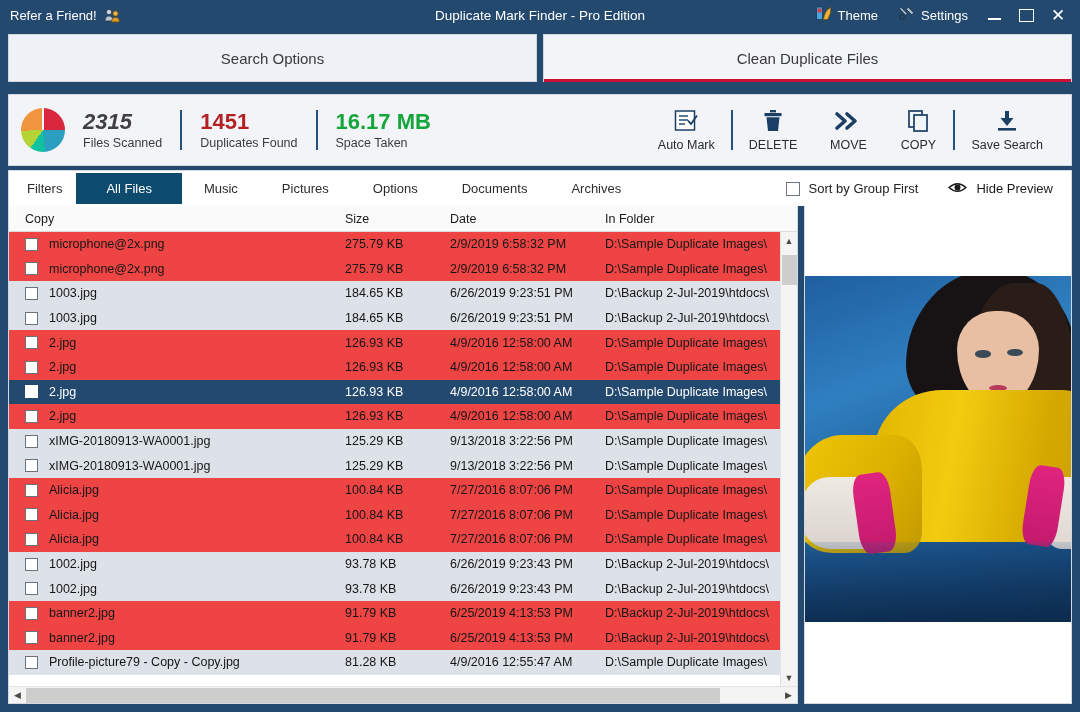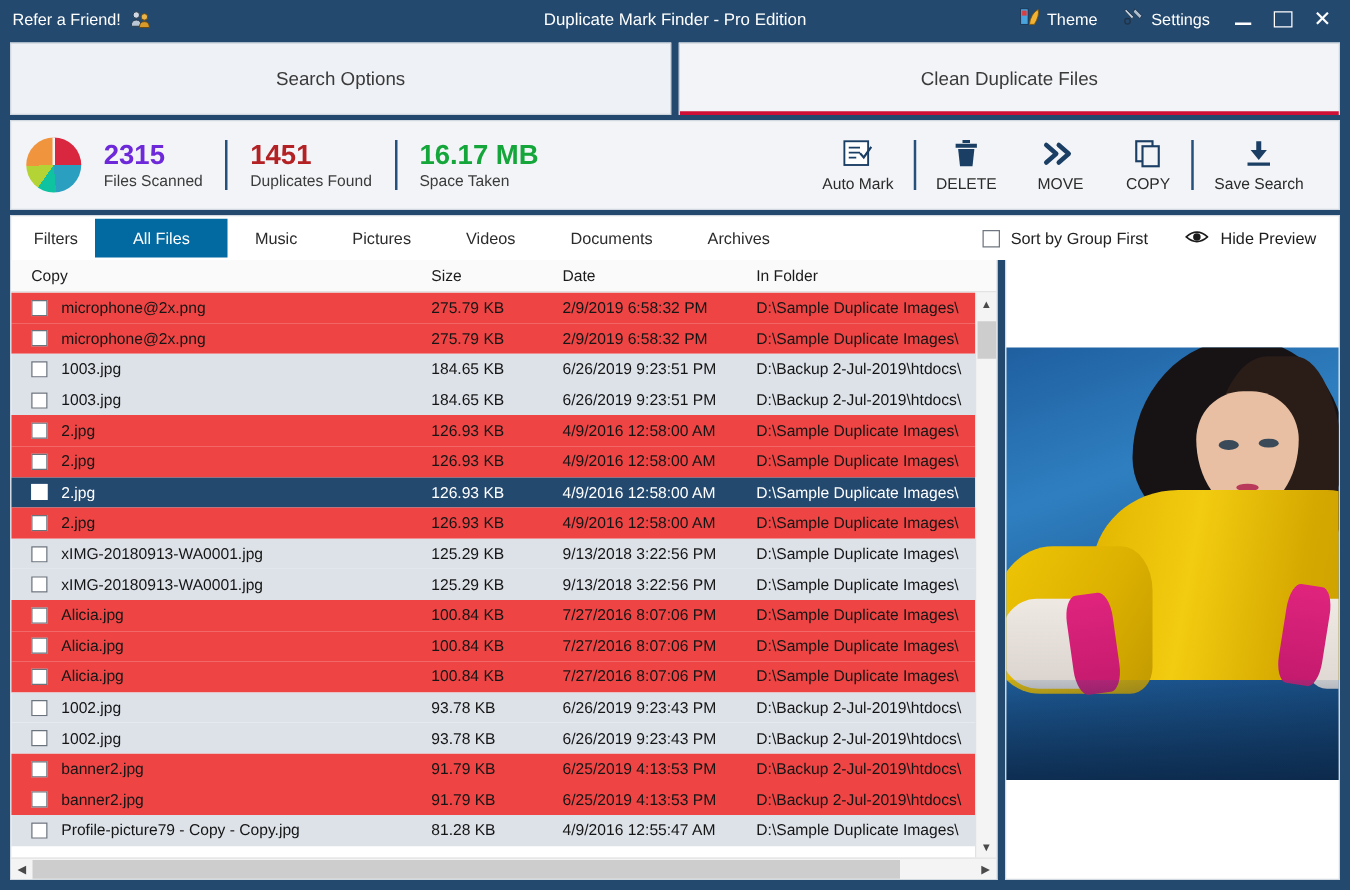--- a/index.html
+++ b/index.html
@@ -54,21 +54,21 @@
   .maintabs{
     flex:0 0 60px; display:flex; gap:6px; padding:4px 8px 0 8px;
     background:#24496f;
   }
   .mtab{
     flex:1 1 0; background:#eef1f5;
     display:flex; align-items:center; justify-content:center;
     font-size:15px; color:#3a3a3a;
     border:1px solid #cfd6de;
     position:relative;
-    height:58px;
+    height:48px;
   }
   .mtab.active{ background:#f2f4f7; }
   .mtab.active::after{
     content:""; position:absolute; left:0; right:0; bottom:-1px; height:3px;
     background:#cf1036;
   }
 
   
   .statsbar{
     flex:0 0 72px; margin:4px 8px 0 8px; background:#f2f4f7;
@@ -84,21 +84,21 @@
             #b4d334 215deg 268deg,
             #f0953d 268deg 360deg);
   }
   .pie::after{
     content:""; position:absolute; left:50%; top:0; width:2px; height:50%;
     background:#f2f4f7; transform:translateX(-50%);
   }
   .statgroup{ padding:0 18px; display:flex; flex-direction:column; justify-content:center; }
   .statgroup .num{ font-size:22px; font-weight:bold; line-height:1.1; }
   .statgroup .lbl{ font-size:12.5px; color:#3b3b3b; margin-top:1px; }
-  .n-dark{ color:#6d28d9; }
+  .n-dark{ color:#404040;font-style:italic; }
   .n-red{ color:#b32125; }
   .n-green{ color:#14a63a; }
   .vsep{ width:2px; height:40px; background:#25507c; }
   .tools{ margin-left:auto; display:flex; align-items:center; }
   .tool{
     display:flex; flex-direction:column; align-items:center; justify-content:center;
     gap:5px; padding:0 16px; min-width:70px; color:#1b3e64; cursor:default;
   }
   .tool .tlabel{ font-size:12.5px; color:#2b2b2b; white-space:nowrap; }
   .tool svg{ display:block; }
@@ -106,21 +106,21 @@
   
   .filterbar{
     flex:0 0 36px; margin:4px 8px 0 8px; background:#ffffff;
     border:1px solid #d3d9e0; border-bottom:none;
     display:flex; align-items:center; padding:0 6px;
   }
   .ftab{
     padding:7px 22px; font-size:13px; color:#2c2c2c; white-space:nowrap;
   }
   .ftab.filters{ padding-left:12px; padding-right:14px; }
-  .ftab.active{ background:#0369a1; color:#fff; padding:8px 30px; }
+  .ftab.active{ background:#0c4a6e; color:#fff; padding:8px 30px; }
   .fright{ margin-left:auto; display:flex; align-items:center; gap:30px; padding-right:12px;}
   .chk-inline{ display:flex; align-items:center; gap:9px; font-size:13px; }
   .sqbox{ width:14px; height:14px; border:1px solid #6f7780; background:#fff; display:inline-block; }
   .eye-inline{ display:flex; align-items:center; gap:9px; font-size:13px; color:#1b1b1b; }
 
   
   .content{
     flex:1 1 auto; margin:0 8px 8px 8px; display:flex; gap:6px; min-height:0;
   }
   .listpanel{
@@ -378,21 +378,21 @@
     <div class="ftab active">
       <span>All Files</span>
     </div>
     <div class="ftab">
       <span>Music</span>
     </div>
     <div class="ftab">
       <span>Pictures</span>
     </div>
     <div class="ftab">
-      <span>Videos</span>
+      <span>Options</span>
     </div>
     <div class="ftab">
       <span>Documents</span>
     </div>
     <div class="ftab">
       <span>Archives</span>
     </div>
 
     <div class="fright">
       <div class="chk-inline">

